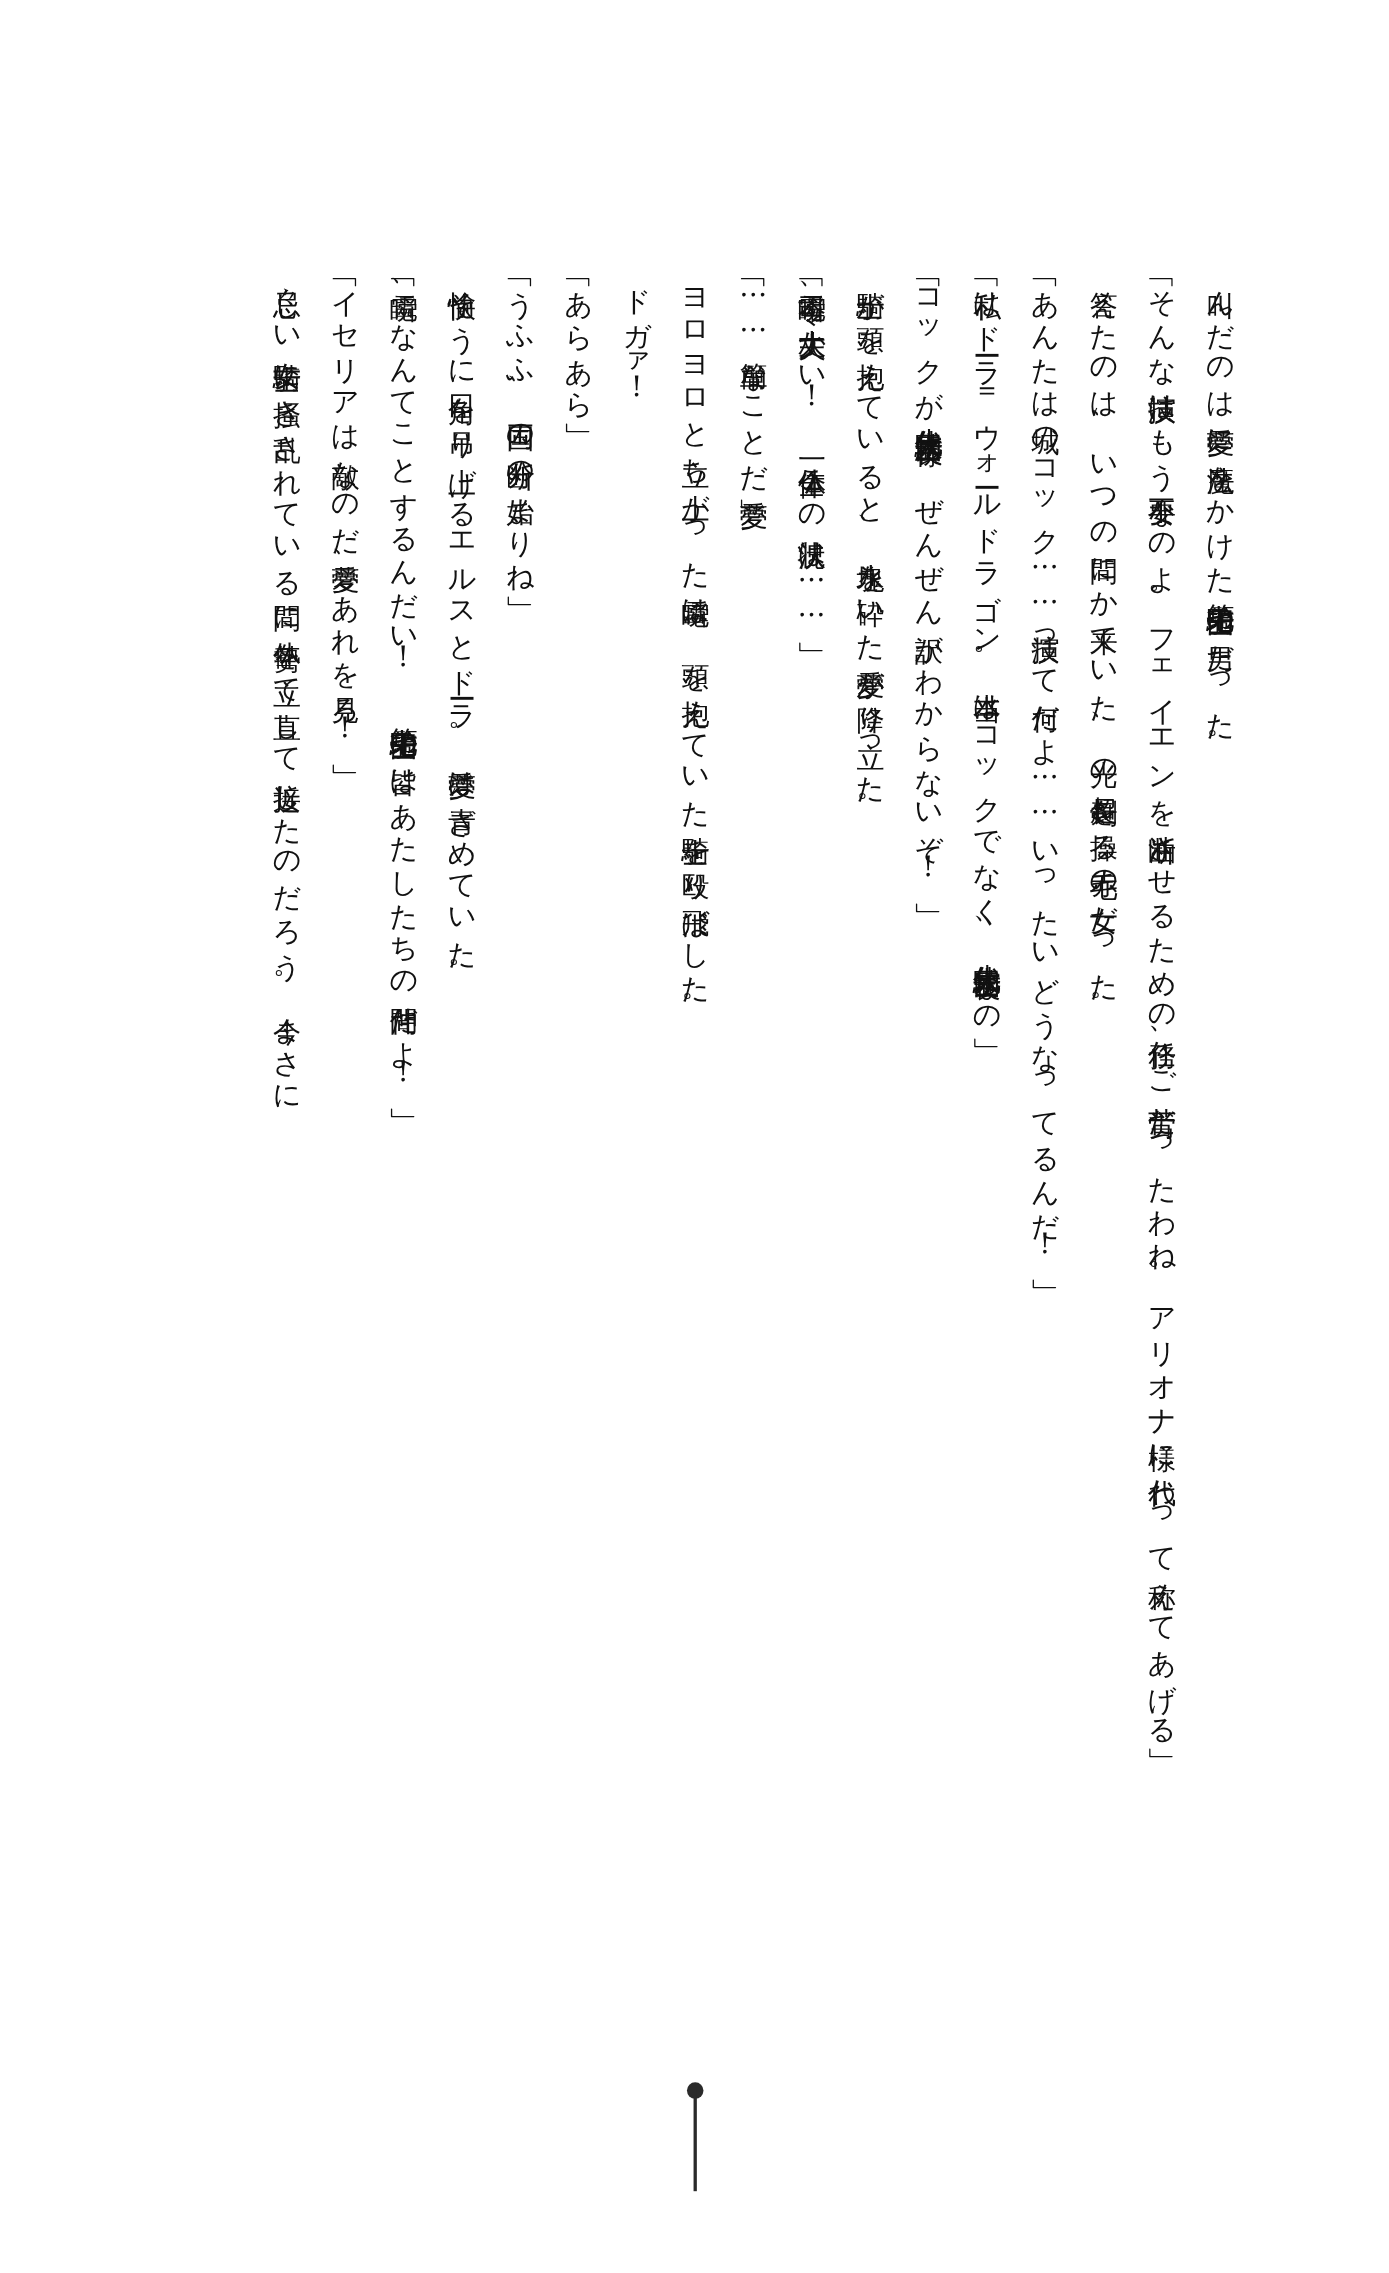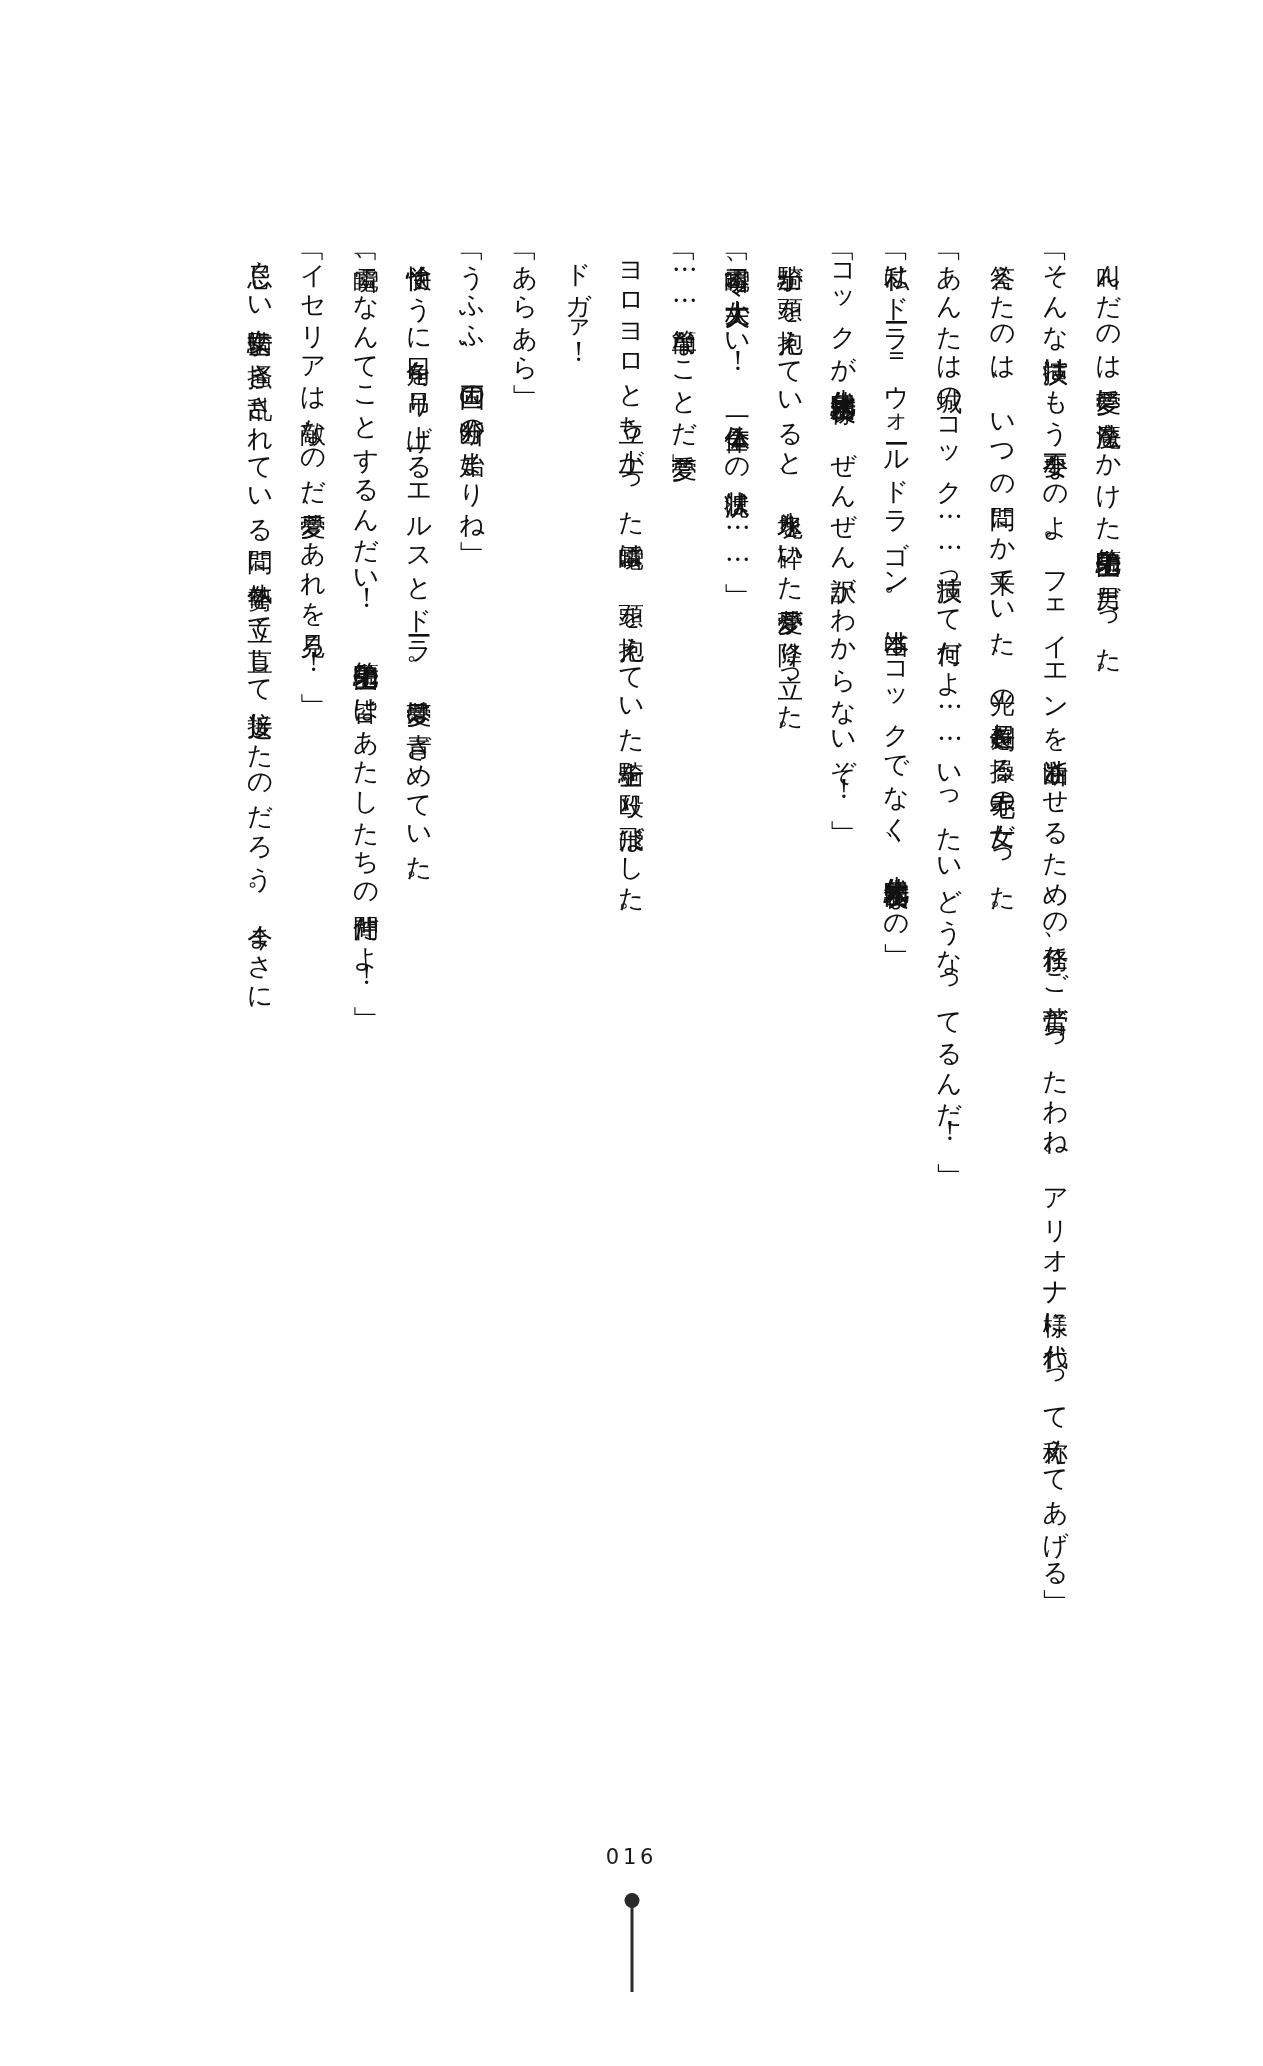--- a/index.html
+++ b/index.html
@@ -96,17 +96,16 @@
     <p class="para">ヨロヨロと立ち上がった瞬電は、頭を抱えていた騎士を殴り飛ばした。</p>
     <p class="para">ドガァ!</p>
     <p class="para">「あらあら」</p>
     <p class="para">「うふふ、両国の分断の始まりね」</p>
     <p class="para">愉快そうに口角を吊り上げるエルスとドーラ。愛夢は青ざめていた。</p>
     <p class="para">「瞬電、なんてことするんだい!　第七騎士団の皆はあたしたちの仲間だよ!」</p>
     <p class="para">「イセリアは敵なのだ愛夢、あれを見ろ!」</p>
     <p class="para">忌々しい女騎士に掻き乱されている間に体勢を立て直して接近したのだろう。今まさに</p>
   </div>
 
-  <div class="folio">016</div>
   <div class="folio-dot"></div>
   <div class="folio-mark"></div>
 
 </div>
 
 </body></html>

